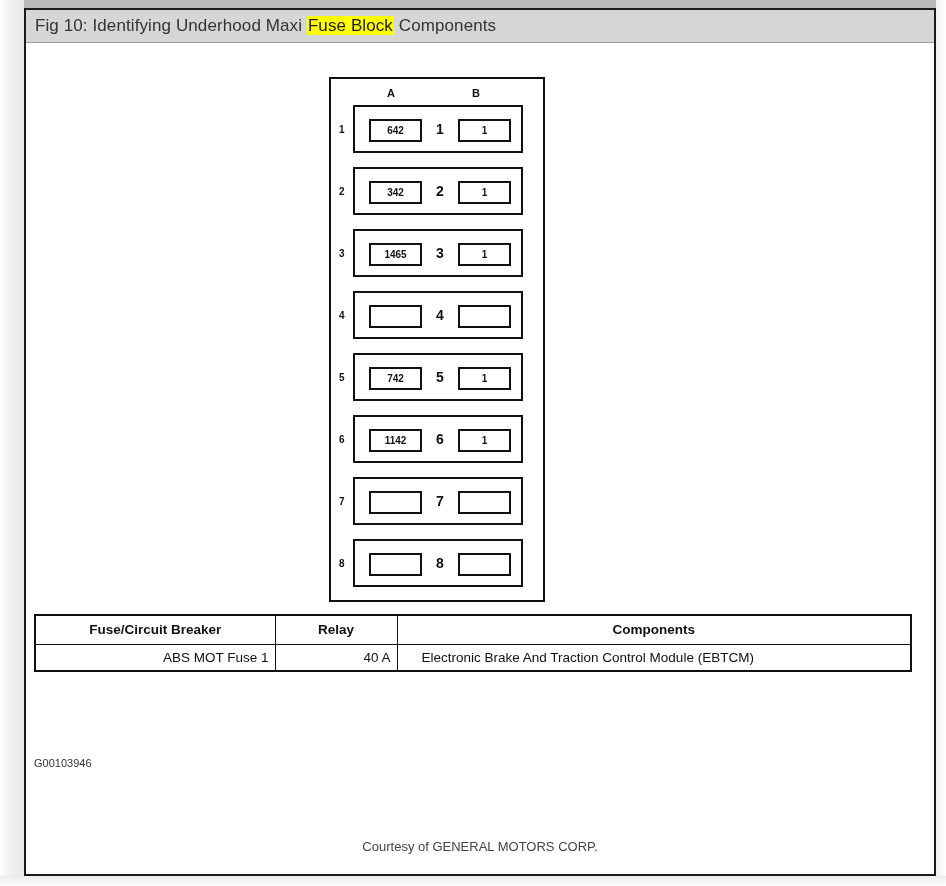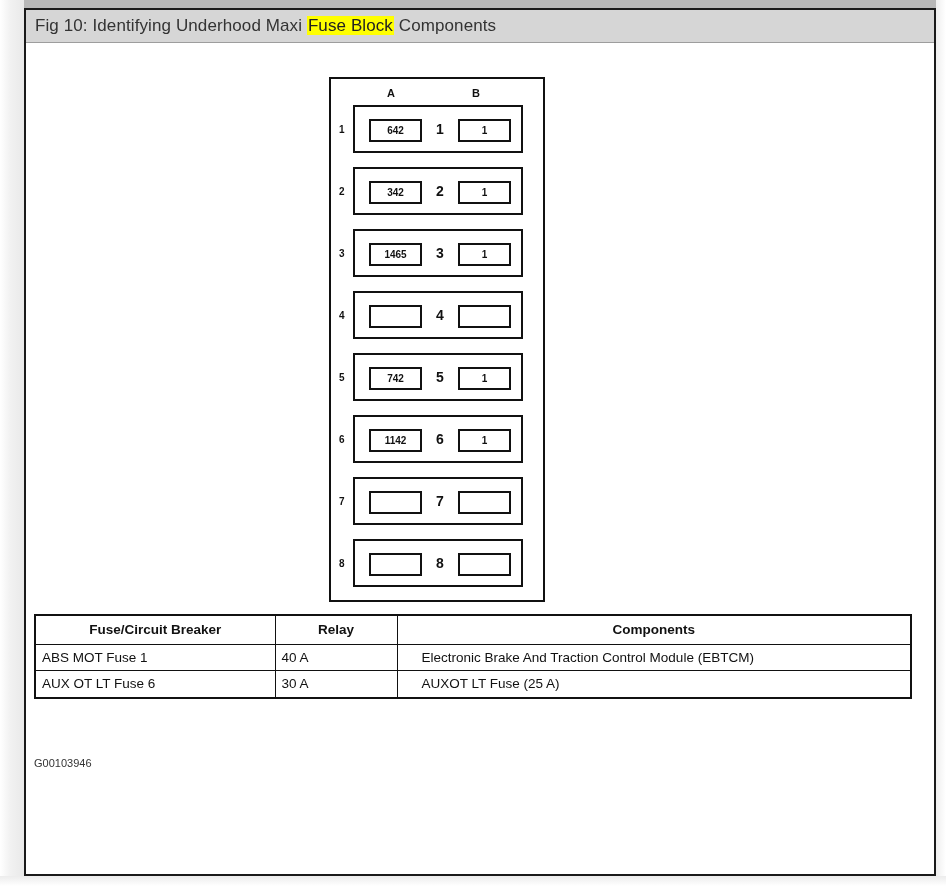--- a/index.html
+++ b/index.html
@@ -173,21 +173,21 @@
     padding: 4px 6px;
     line-height: 1.28;
   }
   #spec-table th {
     font-weight: bold;
     text-align: center;
     height: 20px;
   }
   #spec-table td.c-name,
   #spec-table td.c-rating {
-    text-align: left;
+    text-align: right;
   }
   #spec-table td.c-desc {
     text-align: left;
     padding-left: 24px;
   }
   .col-w-name  { width: 240px; }
   .col-w-rate  { width: 122px; }
   .col-w-desc  { width: auto; }
 
   
@@ -301,24 +301,20 @@
           <th>Relay</th>
           <th>Components</th>
         </tr>
       </thead>
       <tbody>
         <tr>
           <td class="c-name">ABS MOT Fuse 1</td>
           <td class="c-rating">40 A</td>
           <td class="c-desc">Electronic Brake And Traction Control Module (EBTCM)</td>
         </tr>
-        <tr>
-          <td class="c-name">AUX OT LT Fuse 6</td>
-          <td class="c-rating">30 A</td>
-          <td class="c-desc">AUXOT LT Fuse (25 A)</td>
-        </tr>
       </tbody>
     </table>
 
     <div id="figure-id">G00103946</div>
+    <div id="courtesy">Courtesy of GENERAL MOTORS CORP.</div>
 
   </div>
 </div>
 
 </body></html>

